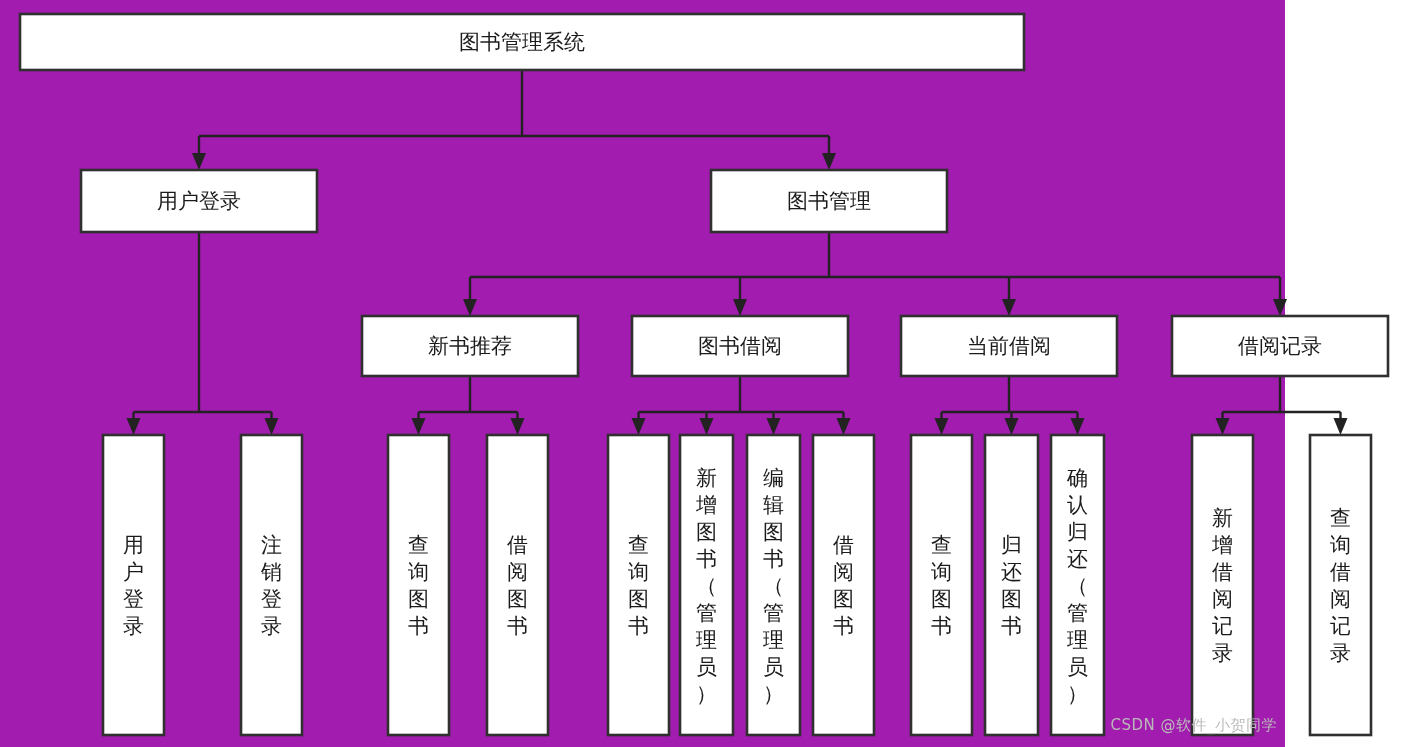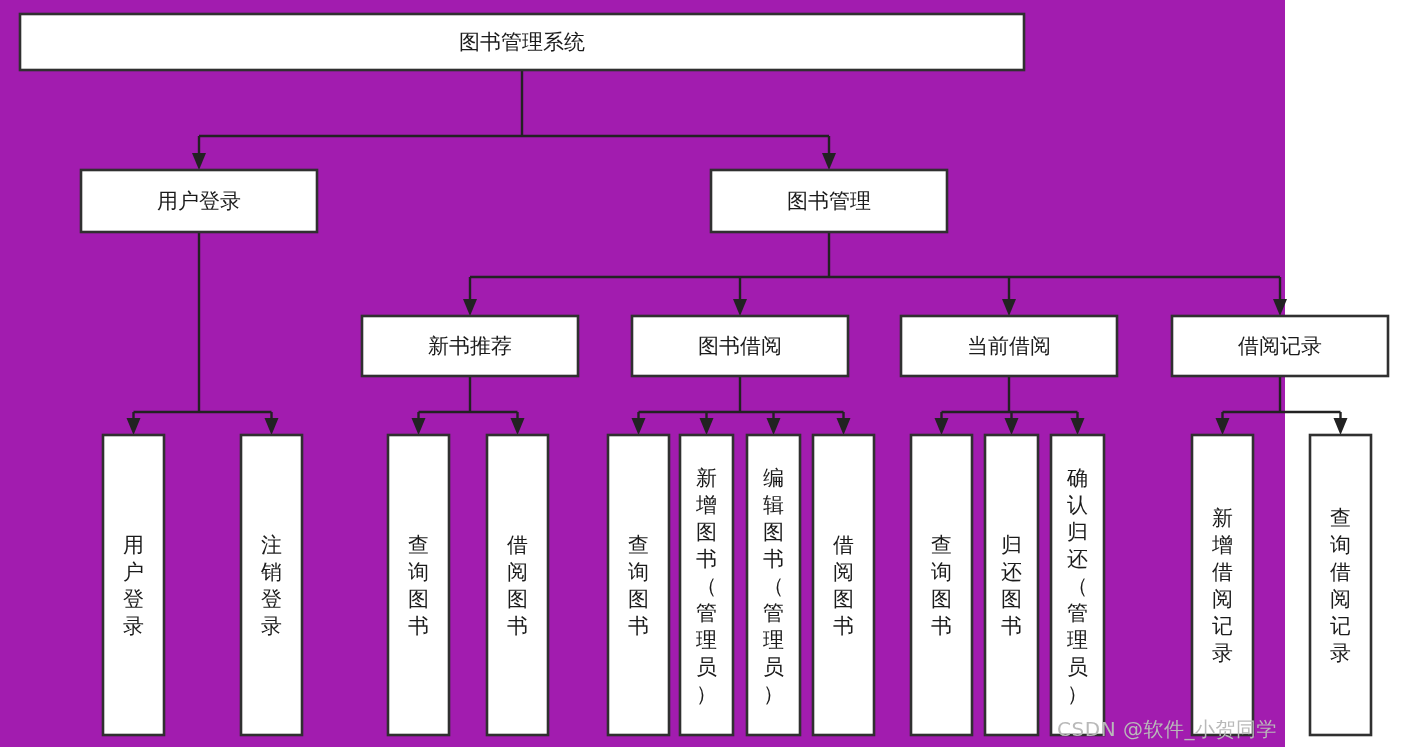--- a/index.html
+++ b/index.html
@@ -49,23 +49,23 @@
   }
   .node-label-v {
     font-family: "DejaVu Sans", "Liberation Sans", sans-serif;
     font-size: 21px;
     fill: #1b1b1b;
     text-anchor: middle;
   }
   .watermark {
     position: absolute;
     right: 8px;
-    bottom: 4px;
-    font-family: "DejaVu Sans", "Liberation Sans", sans-serif;
-    font-size: 20px;
+    bottom: 12px;
+    font-family: "DejaVu Sans", "Liberation Sans", sans-serif;
+    font-size: 15px;
     color: #b9b9b9;
     letter-spacing: 0.5px;
     white-space: nowrap;
     user-select: none;
   }
 </style>
 </head>
 <body>
 
 <div id="diagram-root">

